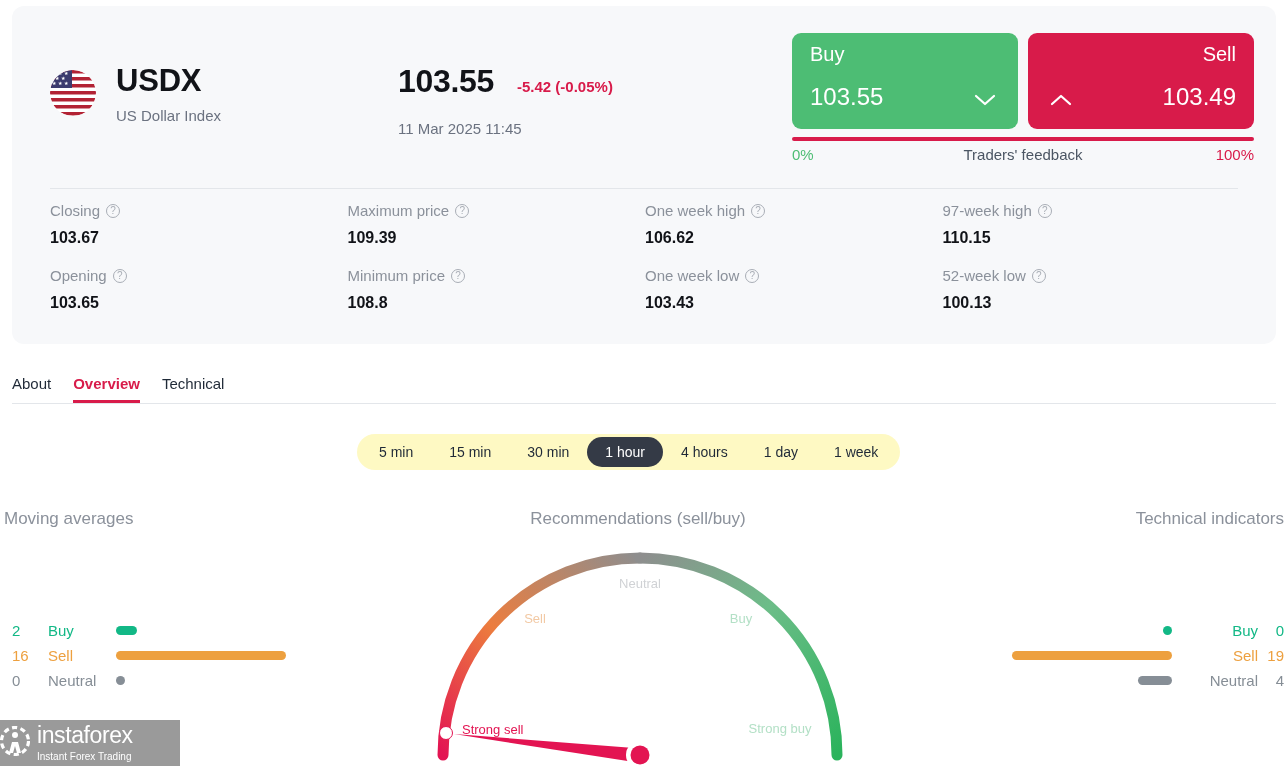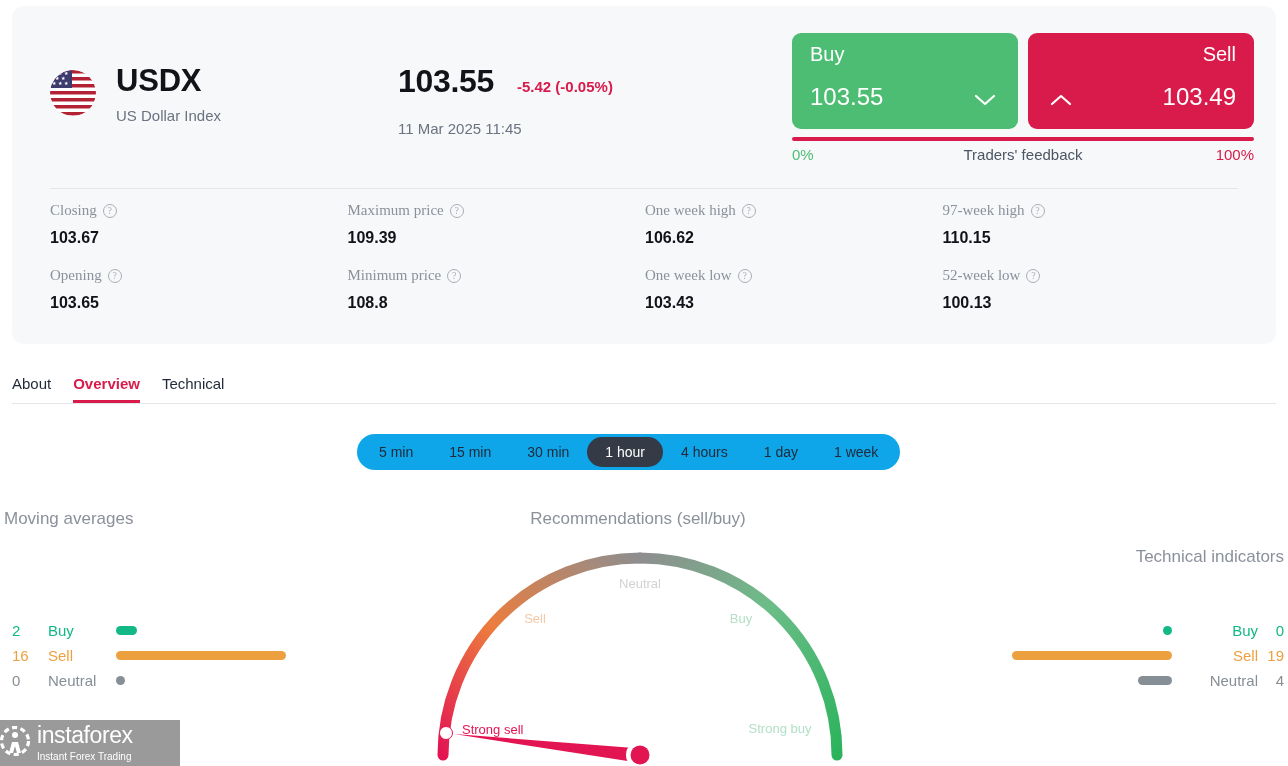--- a/index.html
+++ b/index.html
@@ -101,21 +101,21 @@
   
   .stats {
     position: absolute; left: 38px; top: 196px;
     width: 1190px;
     display: grid;
     grid-template-columns: repeat(4, 1fr);
     grid-template-rows: 65px 65px;
   }
   .stat-label {
     font-size: 15px; color: #8b919b;
-    display: flex; align-items: center; gap: 6px; font-family: Liberation Serif, serif;
+    display: flex; align-items: center; gap: 6px;
   }
   .stat-val {
     font-size: 16px; font-weight: bold; color: #111318;
     margin-top: 10px;
   }
   .q-icon {
     display: inline-block; width: 14px; height: 14px;
     border: 1px solid #a9aeb6; border-radius: 50%;
     font-size: 10px; line-height: 12px; text-align: center;
     color: #a9aeb6; cursor: help;
@@ -136,39 +136,39 @@
   .tab.active { color: #d81b4a; font-weight: bold; border-bottom-color: #d81b4a; }
   .tabs-rule {
     position: absolute; left: 12px; top: 403px;
     width: 1264px; height: 1px; background: #e3e6ea;
   }
 
   
   .tf-wrap {
     position: absolute; left: 357px; top: 434px;
     height: 36px; border-radius: 18px;
-    background: #0ea5e9;
+    background: #fef9c3;
     display: flex; align-items: center; padding: 0 4px;
   }
   .tf-btn {
     height: 30px; padding: 0 18px; border-radius: 15px;
     border: none; background: transparent; cursor: pointer;
     font-size: 14px; color: #1f2937;
     font-family: "Liberation Sans", sans-serif;
     white-space: nowrap;
   }
   .tf-btn.active { background: #343a46; color: #ffffff; }
 
   
   .panel-title {
     position: absolute; font-size: 17px; color: #8b919b;
   }
   .pt-ma { left: 4px; top: 509px; }
   .pt-rec { left: 0; top: 509px; width: 1276px; text-align: center; }
-  .pt-ti { right: 4px; top: 509px; margin-top: 38px; }
+  .pt-ti { right: 4px; top: 509px; }
 
   
   .ma-block { position: absolute; left: 12px; top: 618px; width: 300px; }
   .ma-row { height: 25px; display: flex; align-items: center; }
   .ma-count { width: 22px; font-size: 15px; text-align: left; }
   .ma-word { width: 82px; font-size: 15px; padding-left: 14px; }
   .ma-bar-cell { flex: 1; display: flex; align-items: center; }
   .bar { height: 9px; border-radius: 5px; }
   .dot { width: 9px; height: 9px; border-radius: 50%; }
 

